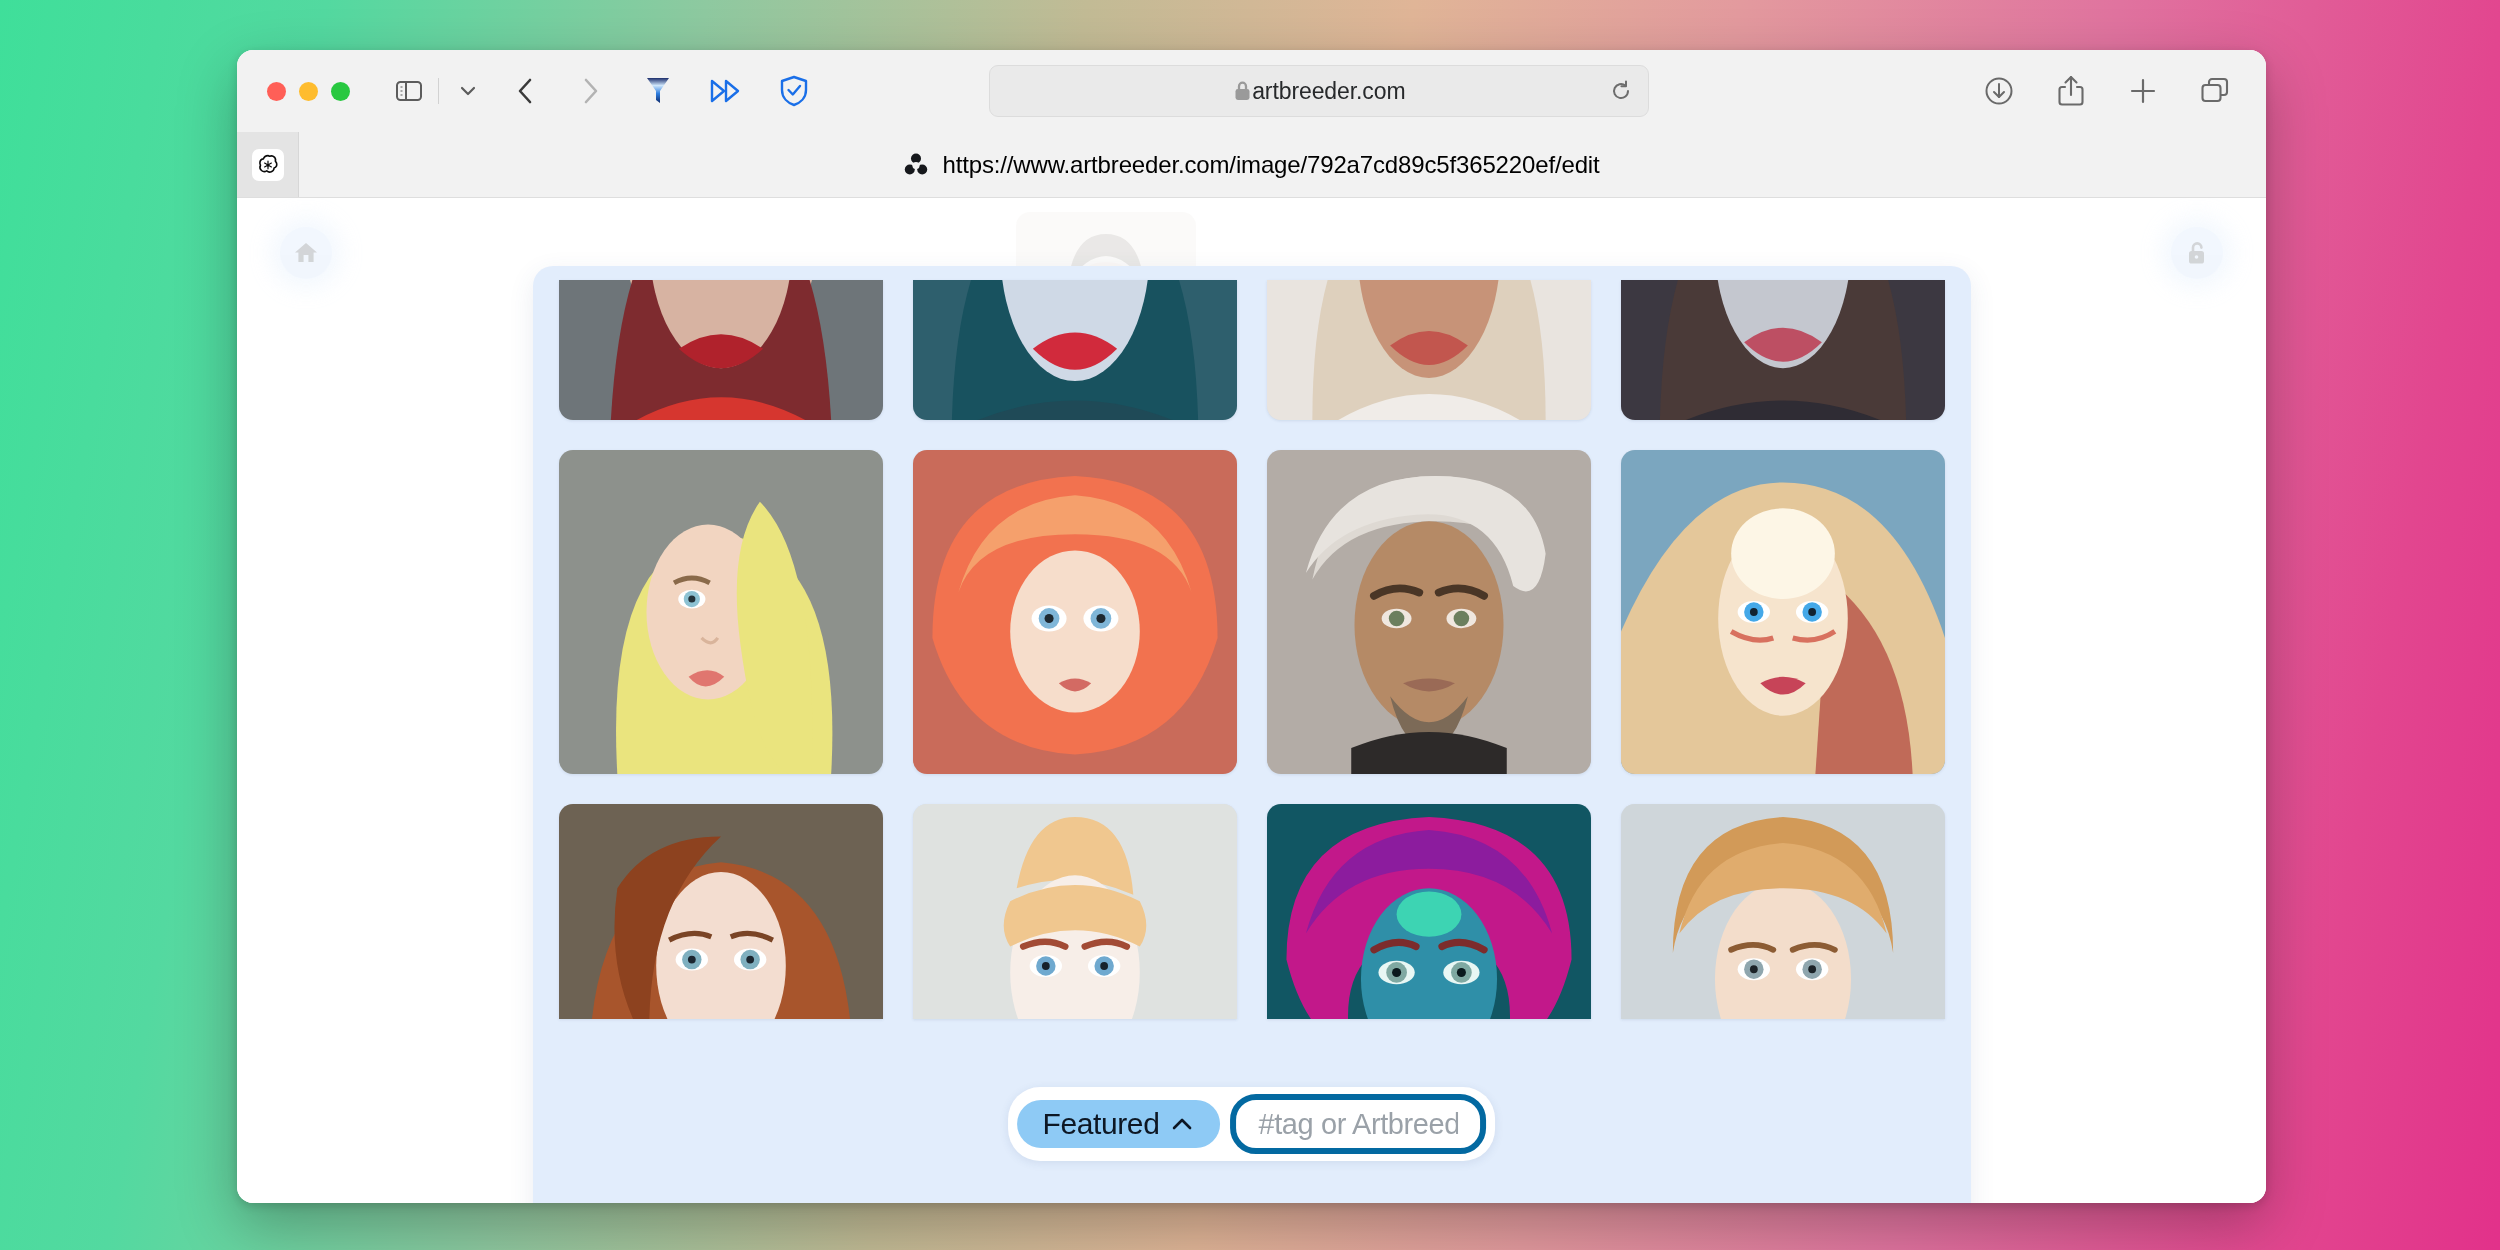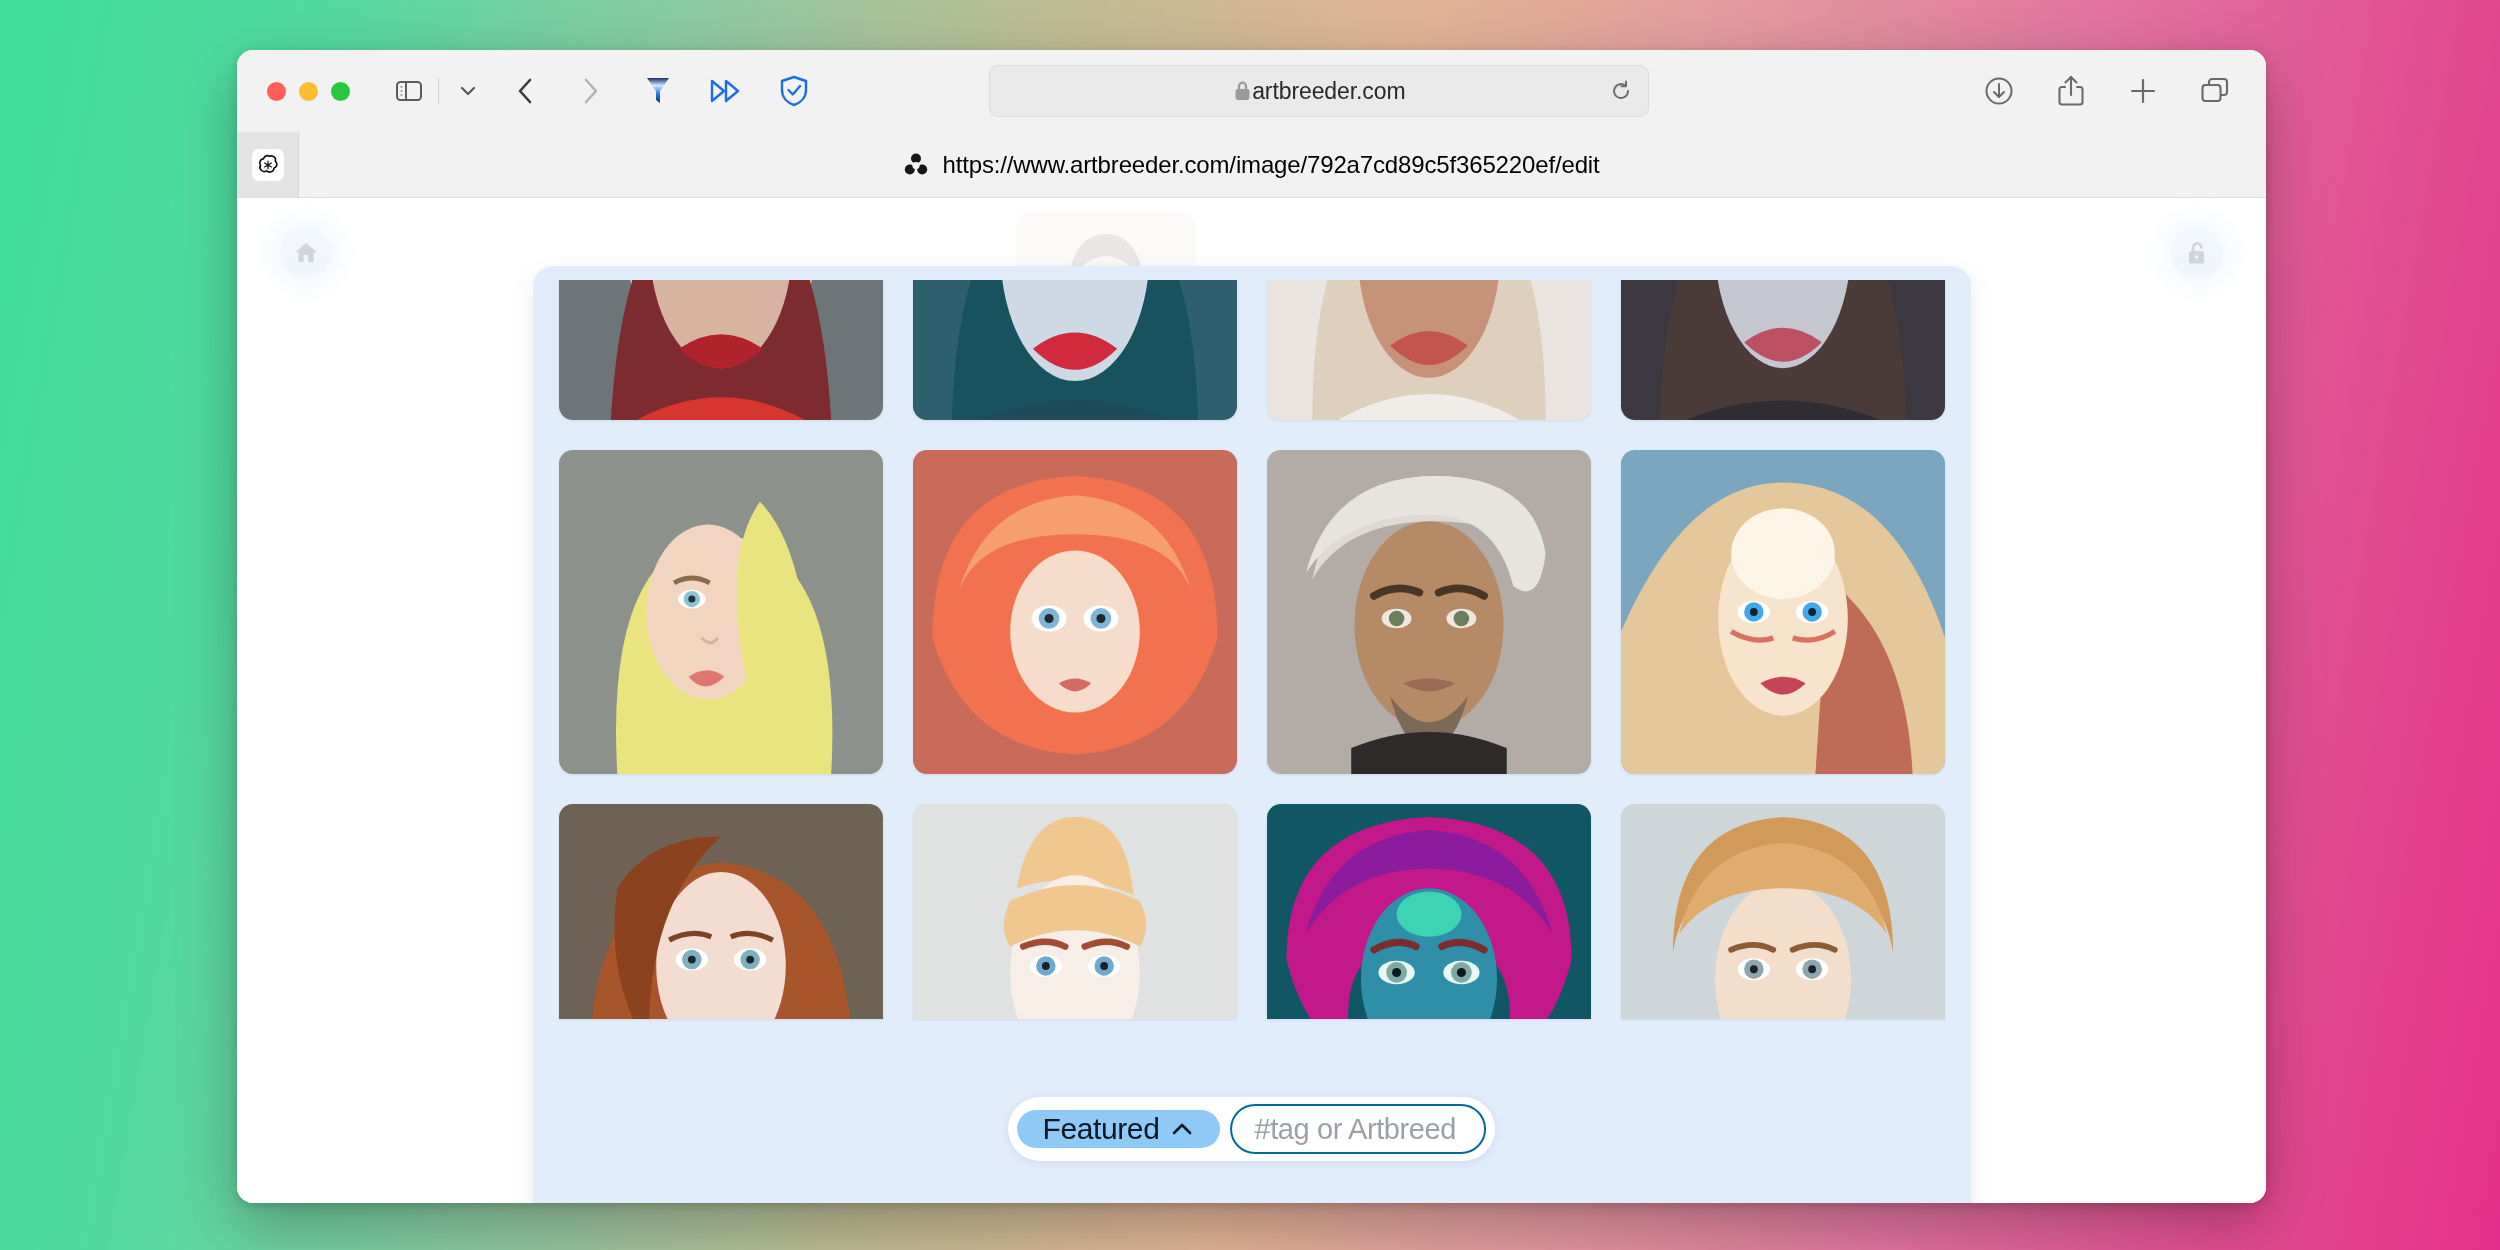--- a/index.html
+++ b/index.html
@@ -240,35 +240,35 @@
     display: flex;
     align-items: center;
     gap: 10px;
     background: #ffffff;
     border-radius: 32px;
     padding: 7px 9px;
     z-index: 40;
     box-shadow: 0 2px 10px rgba(40,70,120,0.10);
   }
   .chip {
-    height: 38px;
+    height: 48px;
     background: #8ecaf5;
     border-radius: 26px;
     display: flex; align-items: center; gap: 11px;
     padding: 0 26px;
     font-size: 30px;
     color: #0d1724;
     letter-spacing: -0.4px;
     white-space: nowrap;
   }
   .tag-input {
-    height: 50px;
+    height: 60px;
     width: 256px;
     background: #ffffff;
-    border: 2px solid #0369a1;
+    border: 6px solid #0369a1;
     border-radius: 26px;
     padding: 0 22px;
     font-size: 29px;
     color: #9aa1a8;
     font-family: "Liberation Sans", sans-serif;
     letter-spacing: -0.4px;
     outline: none;
   }
   .tag-input::placeholder { color: #9aa1a8; opacity: 1; }
 </style>

